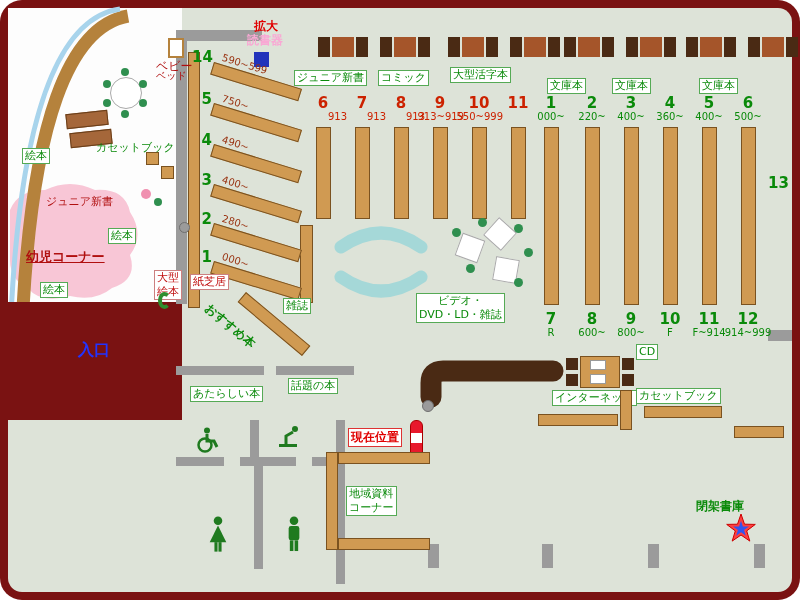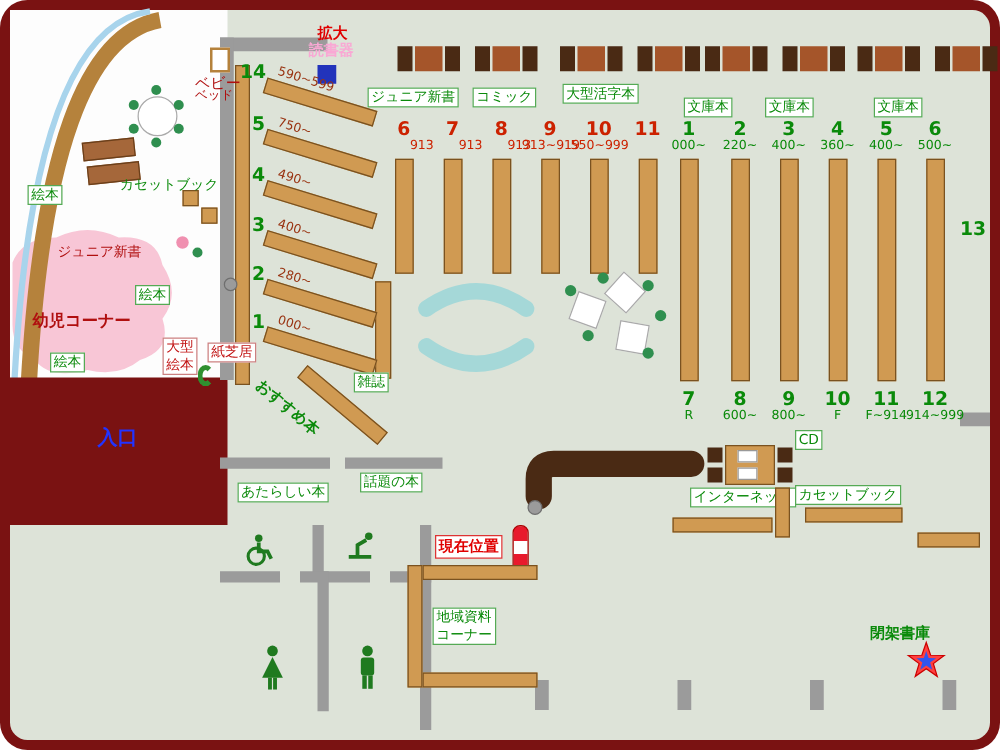--- a/index.html
+++ b/index.html
@@ -2,21 +2,21 @@
 <html><head>
 <meta charset="utf-8">
 <style>
   html,body{margin:0;padding:0;background:#fff;font-family:"DejaVu Sans",sans-serif;}
   #map{position:relative;width:800px;height:600px;background:#7a1212;border-radius:22px;overflow:hidden;}
   #floor{position:absolute;left:8px;top:8px;width:784px;height:584px;background:#dde3d8;border-radius:14px;}
   .abs{position:absolute;}
   .wall{position:absolute;background:#9b9b9b;}
   .shelf{position:absolute;background:#d09a52;border:1px solid #7a5220;box-sizing:border-box;}
   .gbox{position:absolute;background:#fff;border:1px solid #55aa55;color:#0a8a0a;font-size:11px;line-height:14px;padding:0 2px;white-space:nowrap;text-align:center;}
-  .rbox{position:absolute;background:#fff;border:1px solid #cc8080;color:#c11212;font-size:11px;line-height:14px;padding:0 2px;white-space:nowrap;text-align:center;}
+  .rbox{position:absolute;background:#fff;border:1px solid #cc8080;color:#c11212;font-size:11px;line-height:14px;padding:0 2px;white-space:nowrap;text-align:center;margin-left:24px;}
   .rtxt{position:absolute;color:#b00f0f;white-space:nowrap;}
   .gtxt{position:absolute;color:#0a8a0a;white-space:nowrap;}
   .numr{position:absolute;color:#cc2200;font-weight:bold;font-size:15px;width:48px;text-align:center;}
   .rngr{position:absolute;color:#cc2200;font-size:10px;width:48px;text-align:right;white-space:nowrap;}
   .numg{position:absolute;color:#0a8a0a;font-weight:bold;font-size:15px;width:48px;text-align:center;}
   .rngg{position:absolute;color:#0a8a0a;font-size:10px;width:48px;text-align:center;white-space:nowrap;}
   .dnum{position:absolute;color:#0a8a0a;font-weight:bold;font-size:15px;width:20px;text-align:right;}
   .drng{position:absolute;color:#993311;font-size:10px;white-space:nowrap;transform:rotate(17deg);transform-origin:left top;}
   .dbar{position:absolute;width:92px;height:13px;background:#d09a52;border:1px solid #7a5220;box-sizing:border-box;transform:rotate(17deg);transform-origin:left top;}
   .cluster{position:absolute;display:flex;align-items:center;gap:2px;height:22px;}
@@ -193,20 +193,24 @@
   <div class="drng" style="left:224px;top:213px;">280~</div>
 
   <div class="dnum" style="left:192px;top:248px;">1</div>
   <div class="dbar" style="left:214px;top:261px;"></div>
   <div class="drng" style="left:224px;top:251px;">000~</div>
 
   <div class="dbar" style="left:246px;top:292px;width:84px;transform:rotate(40deg);"></div>
   <div class="gtxt" style="left:212px;top:300px;font-weight:bold;font-size:12px;transform:rotate(40deg);transform-origin:left top;">おすすめ本</div>
 
   <div class="gbox" style="left:283px;top:298px;">雑誌</div>
+  <div class="gbox" style="left:416px;top:293px;">
+    <div>ビデオ・</div>
+    <div>DVD・LD・雑誌</div>
+  </div>
 
   <div class="wtable" style="left:458px;top:236px;transform:rotate(20deg);"></div>
   <div class="wtable" style="left:488px;top:222px;transform:rotate(42deg);"></div>
   <div class="wtable" style="left:494px;top:258px;transform:rotate(10deg);"></div>
   <div class="gdot" style="left:452px;top:228px;width:9px;height:9px;"></div>
   <div class="gdot" style="left:478px;top:218px;width:9px;height:9px;"></div>
   <div class="gdot" style="left:514px;top:224px;width:9px;height:9px;"></div>
   <div class="gdot" style="left:524px;top:248px;width:9px;height:9px;"></div>
   <div class="gdot" style="left:466px;top:264px;width:9px;height:9px;"></div>
   <div class="gdot" style="left:514px;top:278px;width:9px;height:9px;"></div>
@@ -227,21 +231,21 @@
   <div class="gdot" style="left:154px;top:198px;width:8px;height:8px;"></div>
   <div class="pillar" style="left:179px;top:222px;width:11px;height:11px;"></div>
   <div class="pillar" style="left:422px;top:400px;width:12px;height:12px;"></div>
 
   <div class="whitesq" style="left:168px;top:38px;width:16px;height:20px;border:2px solid #b5823c;"></div>
   <div class="rtxt" style="left:156px;top:58px;font-size:12px;">ベビー</div>
   <div class="rtxt" style="left:156px;top:69px;font-size:10px;">ベッド</div>
 
   <div class="gtxt" style="left:96px;top:140px;font-size:11px;">カセットブック</div>
   <div class="rtxt" style="left:46px;top:194px;font-size:11px;">ジュニア新書</div>
-  <div class="rtxt" style="left:26px;top:248px;font-size:13px;font-weight:bold;">幼児コーナー</div>
+  <div class="rtxt" style="left:26px;top:248px;font-size:13px;font-weight:bold;text-decoration:underline;">幼児コーナー</div>
 
   <div class="gbox" style="left:22px;top:148px;">絵本</div>
   <div class="gbox" style="left:108px;top:228px;">絵本</div>
   <div class="gbox" style="left:40px;top:282px;">絵本</div>
 
   <div class="rbox" style="left:130px;top:270px;">
     <div>大型</div>
     <div>絵本</div>
   </div>
   <div class="rbox" style="left:166px;top:274px;">紙芝居</div>

